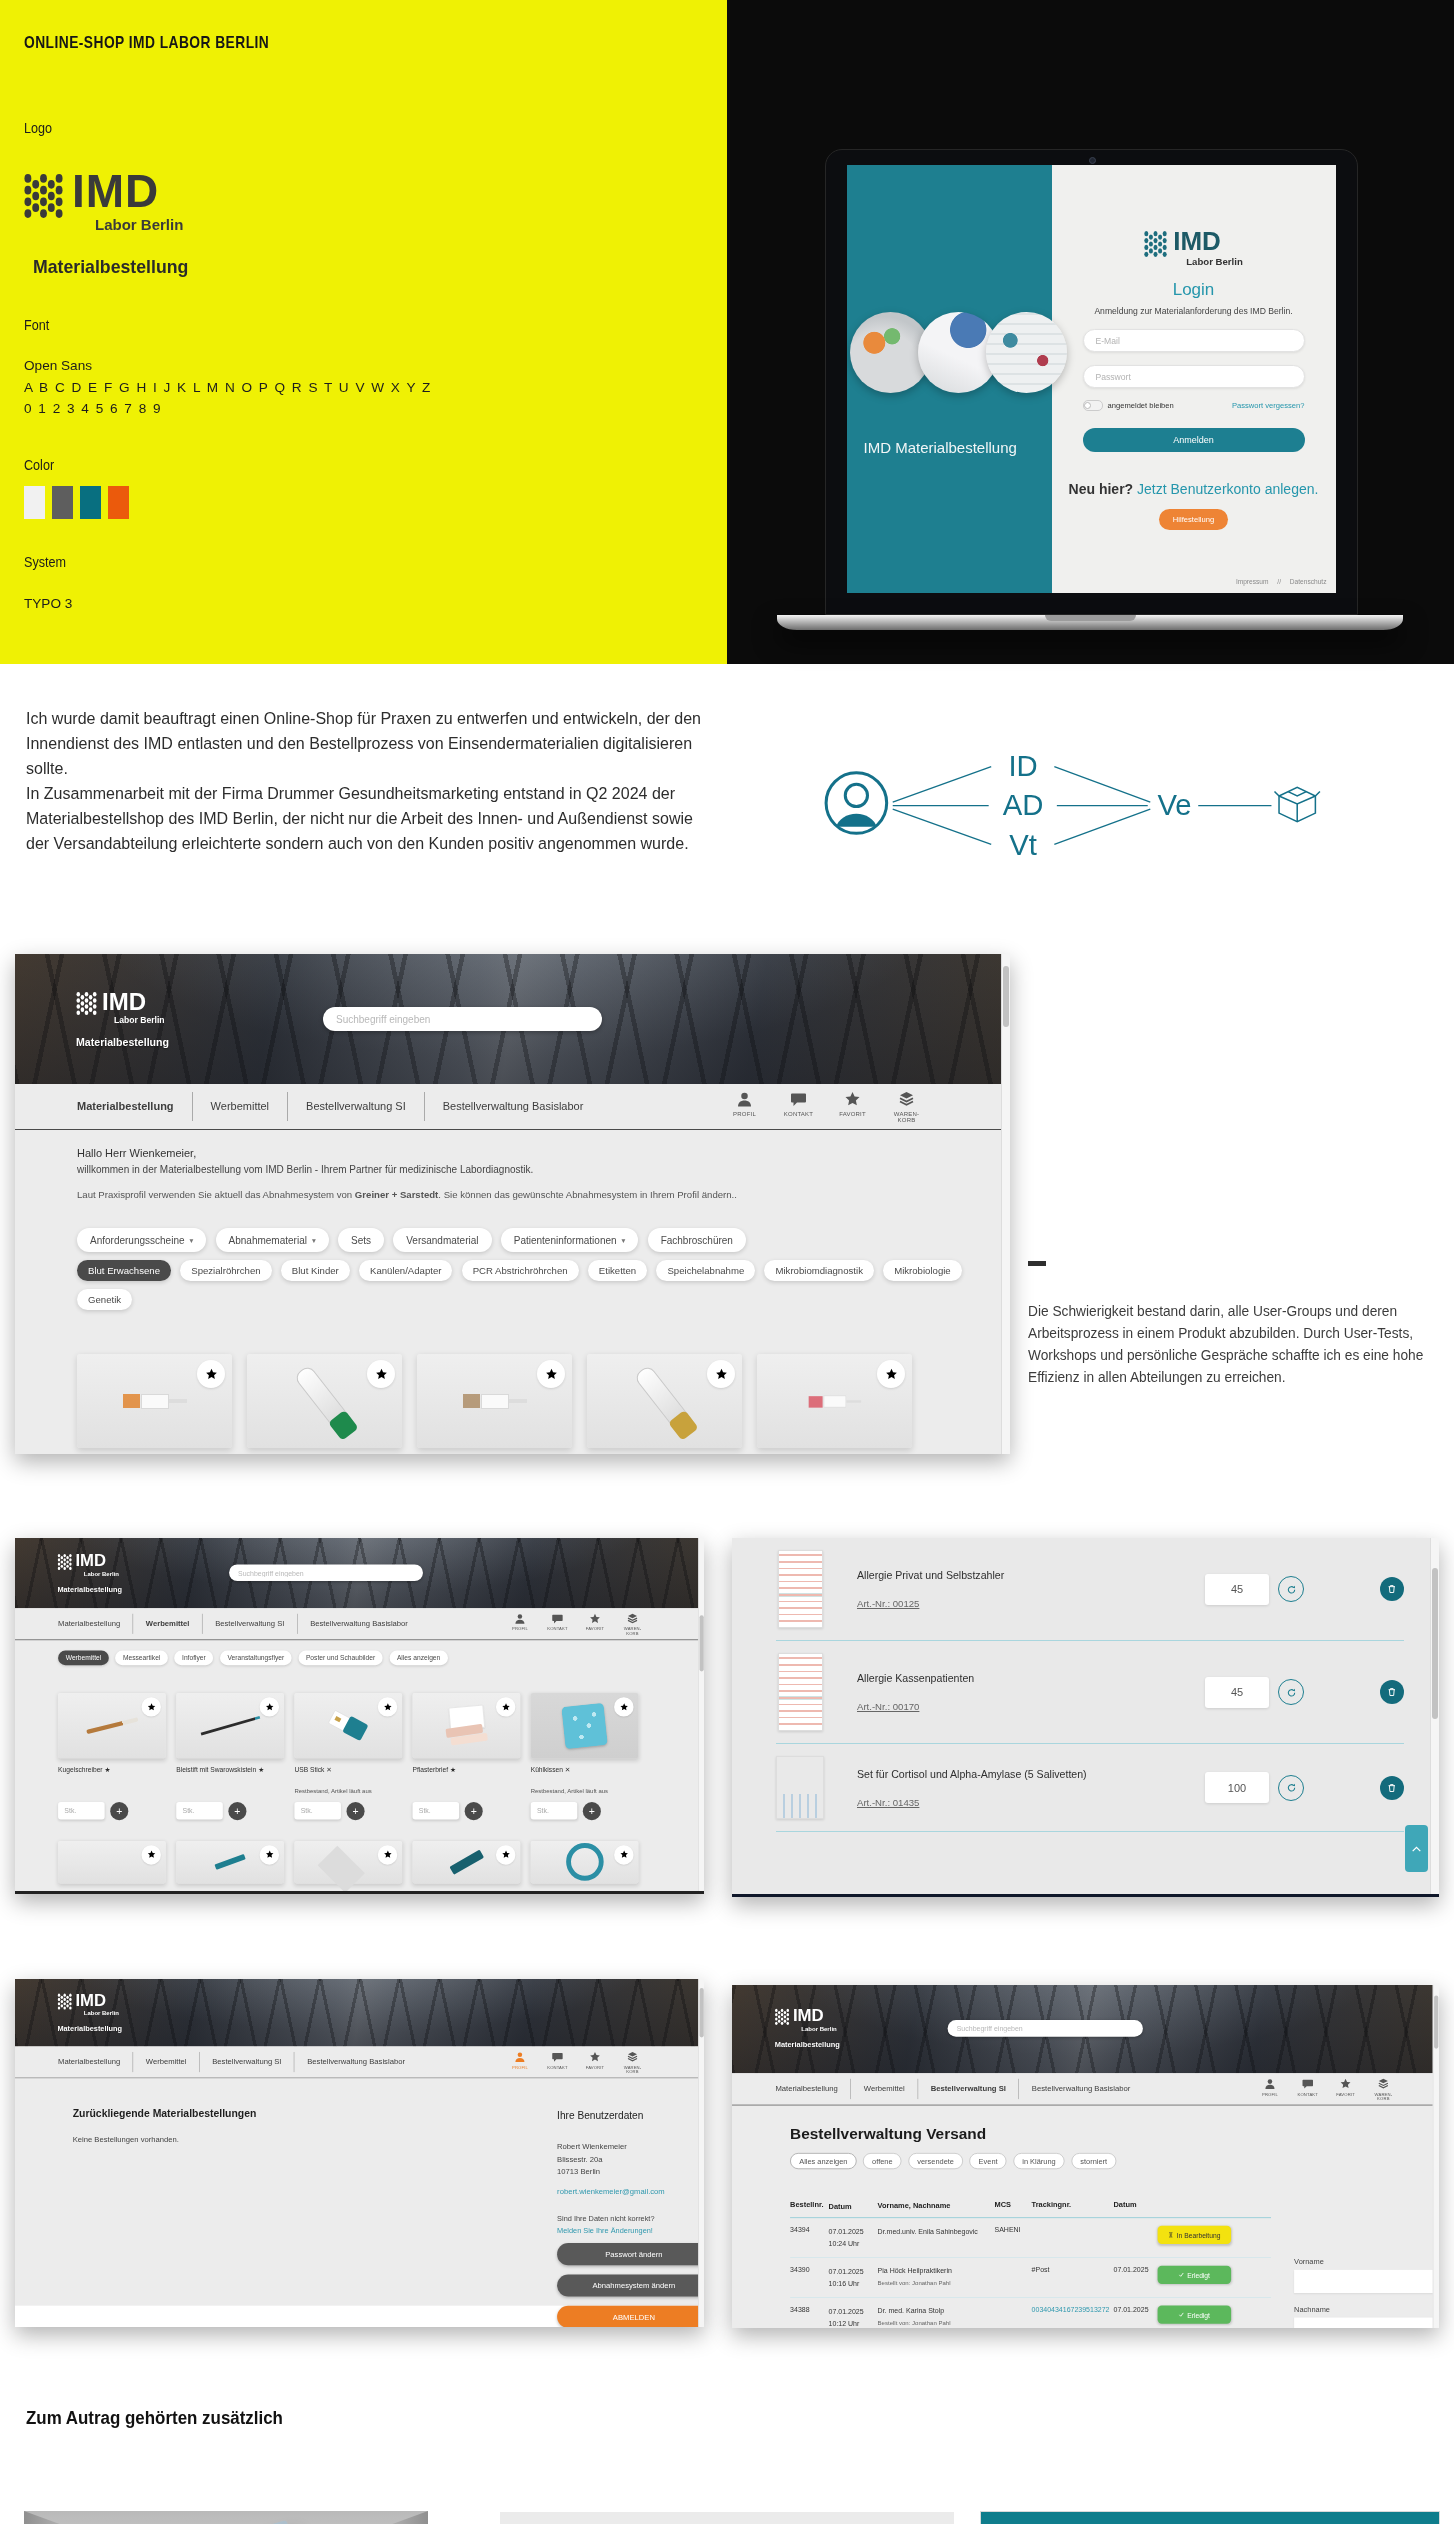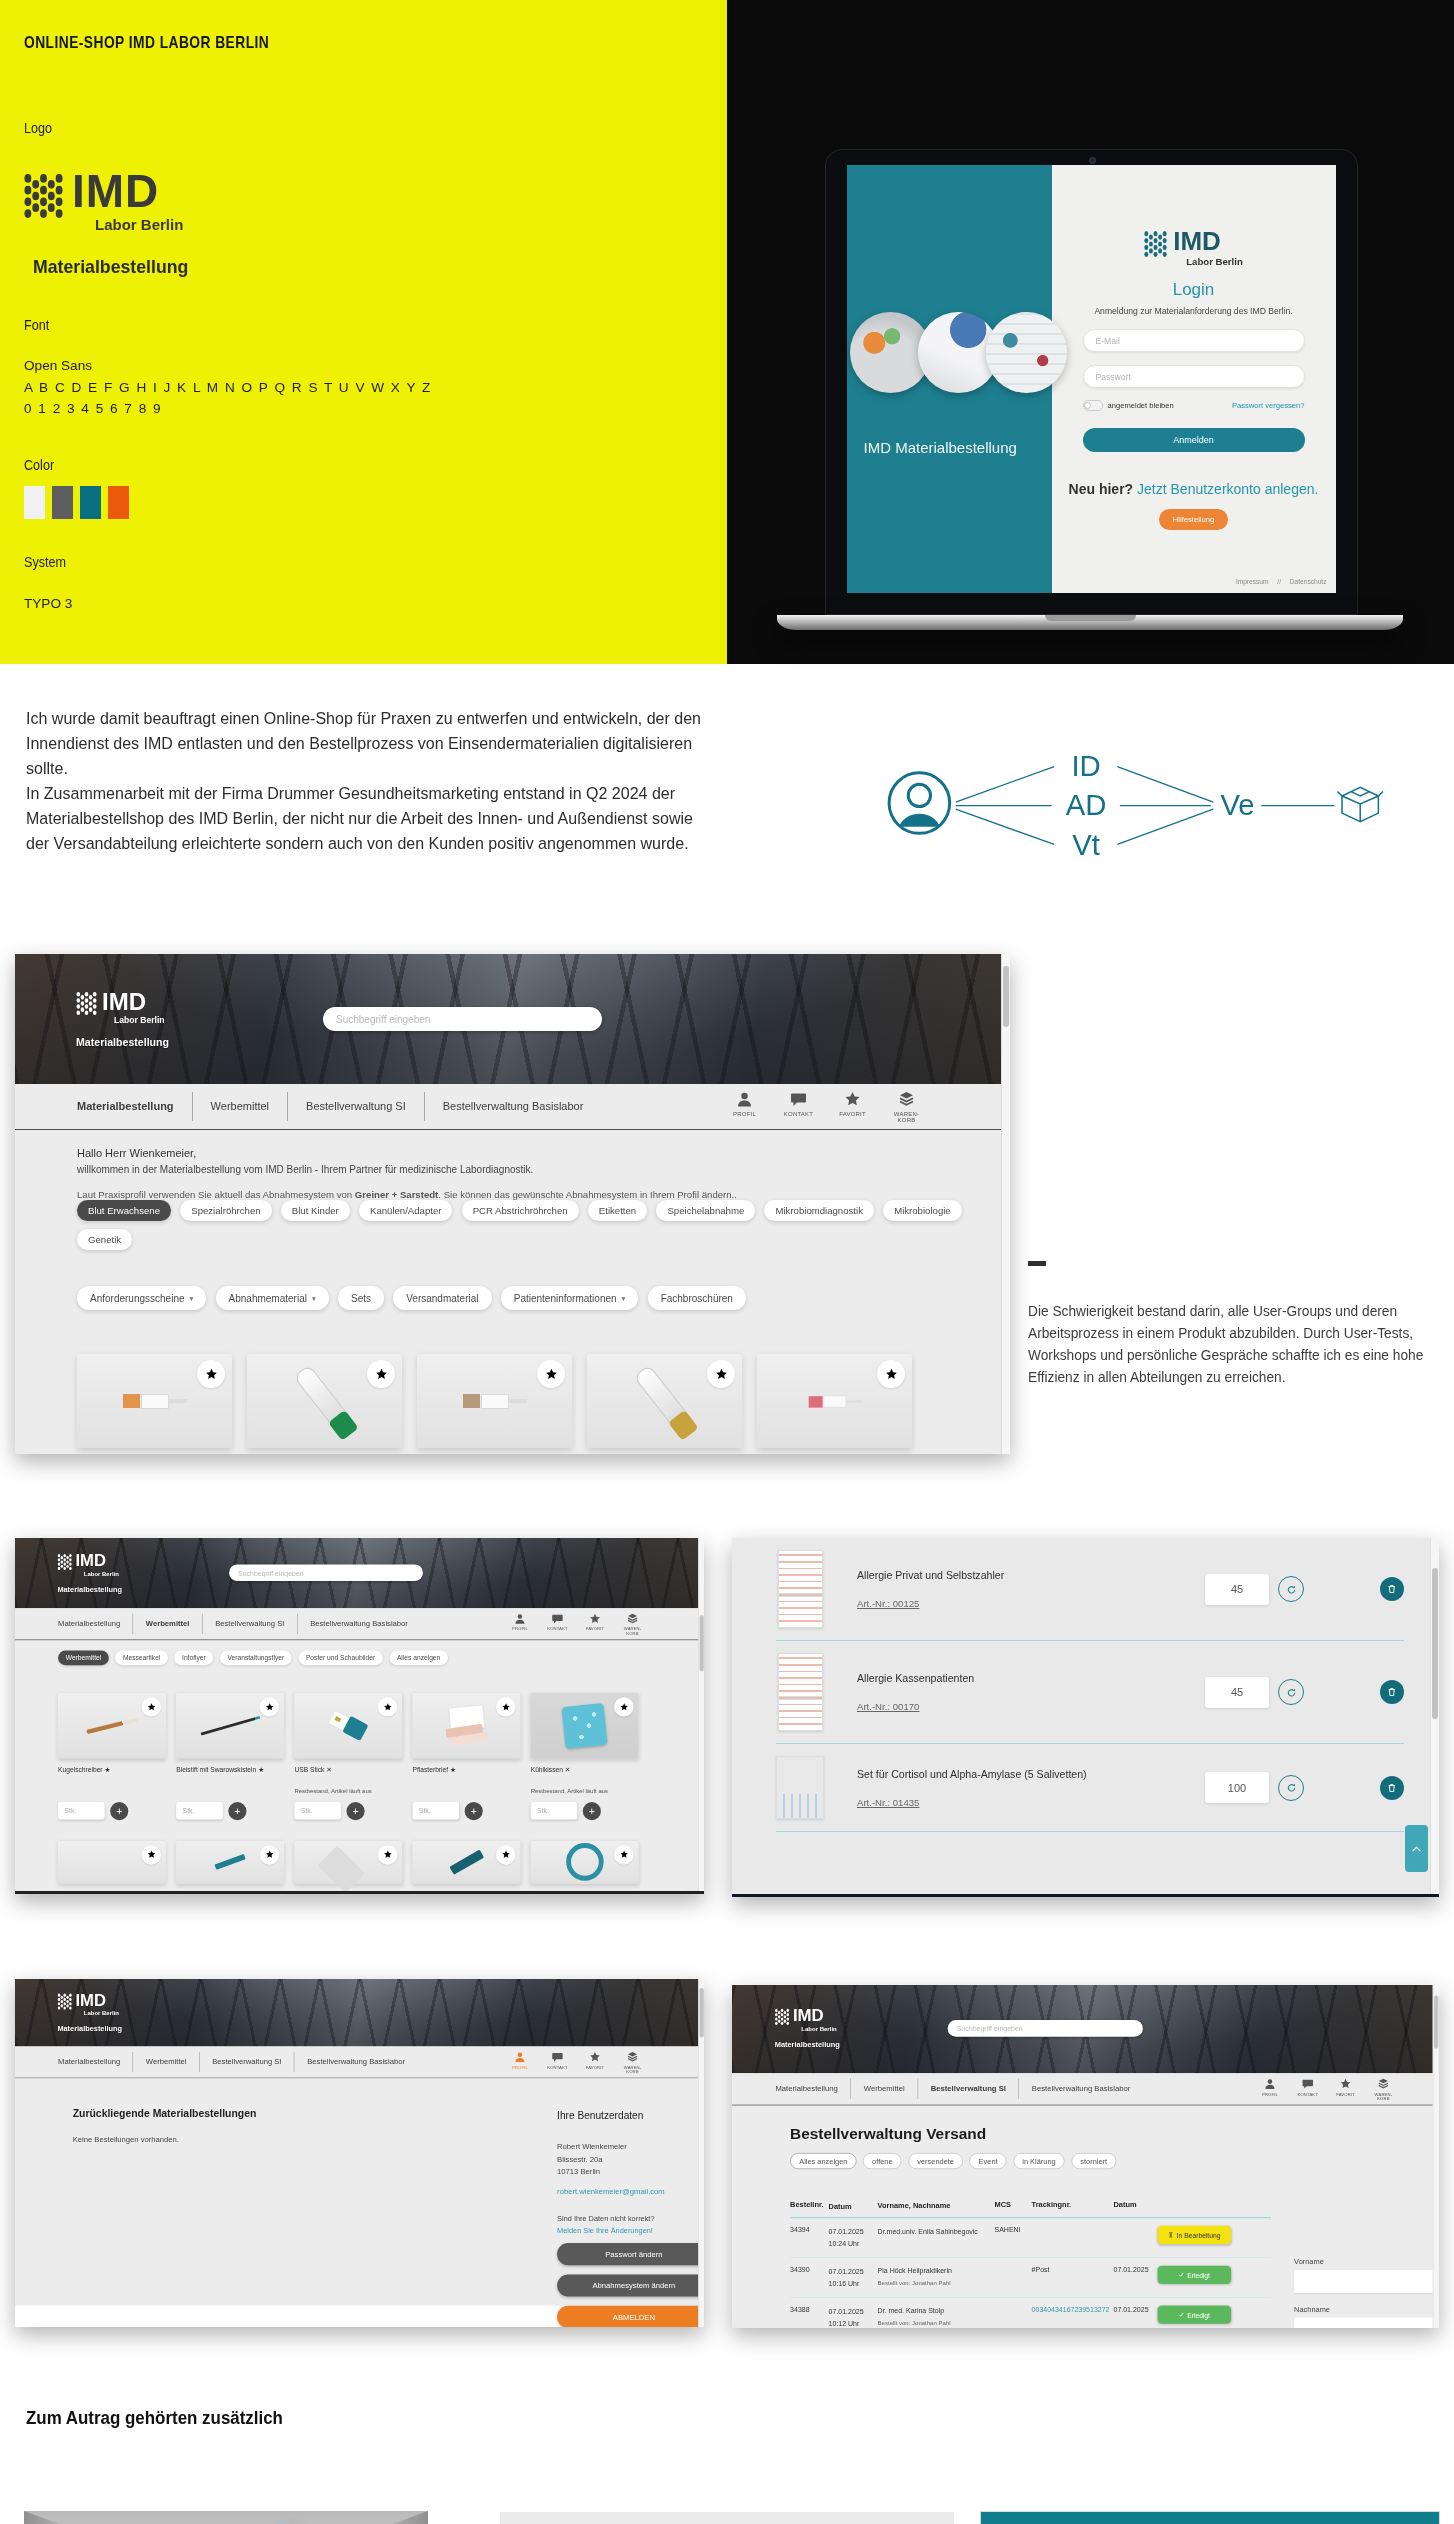--- a/index.html
+++ b/index.html
@@ -56,21 +56,21 @@
   .lnew .reg{color:#2596AC;}
   .lhelp{margin-top:12px;background:#EE8435;color:#fff;font-size:7.6px;padding:5.6px 14px;border-radius:11px;}
   .lfoot{position:absolute;right:9px;bottom:8px;font-size:6.6px;color:#8a8a8a;}
   .lfoot span{margin-left:7px;}
 
   .dots{display:inline-block;}
 
   
   .intro-p{position:absolute;left:26px;top:706px;width:707px;font-size:16.7px;line-height:1.5;color:#2d2d2d;transform:scaleX(.96);transform-origin:0 0;}
   .intro-p p{margin:0;}
-  .diagram{position:absolute;left:880px;top:722px;}
+  .diagram{position:absolute;left:817px;top:722px;}
 
   
   .shot{position:absolute;background:#ECECEC;box-shadow:0 8px 21px rgba(0,0,0,.30);overflow:hidden;}
   .ws{background:
     linear-gradient(to bottom,rgba(18,20,26,.30),rgba(18,20,26,.55)),
     repeating-linear-gradient(78deg,rgba(0,0,0,.30) 0 4.5px,transparent 4.5px 56px),
     repeating-linear-gradient(-78deg,rgba(0,0,0,.30) 0 4.5px,transparent 4.5px 56px),
     radial-gradient(ellipse at 50% -30%,rgba(160,170,180,.55),transparent 60%),
     linear-gradient(100deg,#584a3b 0%,#3c4149 26%,#79808a 46%,#8e949c 50%,#767d87 55%,#3e434c 74%,#51473a 100%);}
   .shot-hero{position:relative;}
@@ -417,39 +417,39 @@
               <use href="#ic-box"></use>
             </svg>
             <div class="lb">WAREN-KORB</div>
           </div>
       </div>
     </div>
     <div style="padding:17px 0 0 62px;">
       <div style="font-size:11px;color:#333;">Hallo Herr Wienkemeier,</div>
       <div style="font-size:10px;color:#444;margin-top:5px;">willkommen in der Materialbestellung vom IMD Berlin - Ihrem Partner für medizinische Labordiagnostik.</div>
       <div style="font-size:9.6px;color:#555;margin-top:14px;"><span>Laut Praxisprofil verwenden Sie aktuell das Abnahmesystem von </span><b>Greiner + Sarstedt</b><span>. Sie können das gewünschte Abnahmesystem in Ihrem Profil ändern..</span></div>
+      <div style="margin-top:28px;">
+        <span class="chip has-caret">Anforderungsscheine</span>
+        <span class="chip has-caret">Abnahmematerial</span>
+        <span class="chip">Sets</span>
+        <span class="chip">Versandmaterial</span>
+        <span class="chip has-caret">Patienteninformationen</span>
+        <span class="chip">Fachbroschüren</span>
+      </div>
       <div>
         <span class="chip sm dark">Blut Erwachsene</span>
         <span class="chip sm">Spezialröhrchen</span>
         <span class="chip sm">Blut Kinder</span>
         <span class="chip sm">Kanülen/Adapter</span>
         <span class="chip sm">PCR Abstrichröhrchen</span>
         <span class="chip sm">Etiketten</span>
         <span class="chip sm">Speichelabnahme</span>
         <span class="chip sm">Mikrobiomdiagnostik</span>
         <span class="chip sm">Mikrobiologie</span>
         <span class="chip sm">Genetik</span>
-      </div>
-      <div style="margin-top:28px;">
-        <span class="chip has-caret">Anforderungsscheine</span>
-        <span class="chip has-caret">Abnahmematerial</span>
-        <span class="chip">Sets</span>
-        <span class="chip">Versandmaterial</span>
-        <span class="chip has-caret">Patienteninformationen</span>
-        <span class="chip">Fachbroschüren</span>
       </div>
       <div class="prods">
         <div class="pcard">
           <div class="pimg">
               <span class="fav">
                 <svg width="13" height="13" viewBox="0 0 34 34" fill="#4a4a4a">
                   <use href="#ic-star"></use>
                 </svg>
               </span>
             <span class="g-syr">

